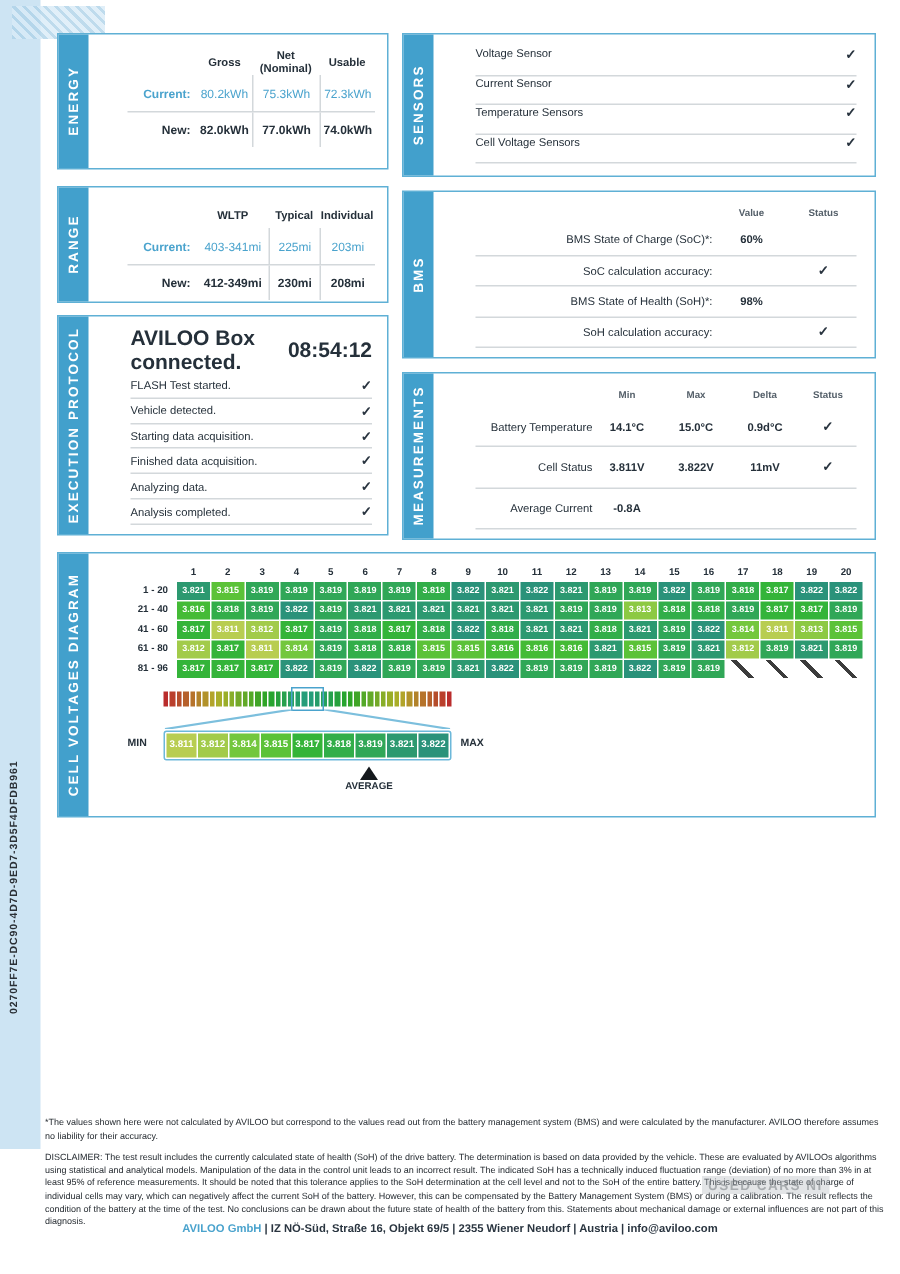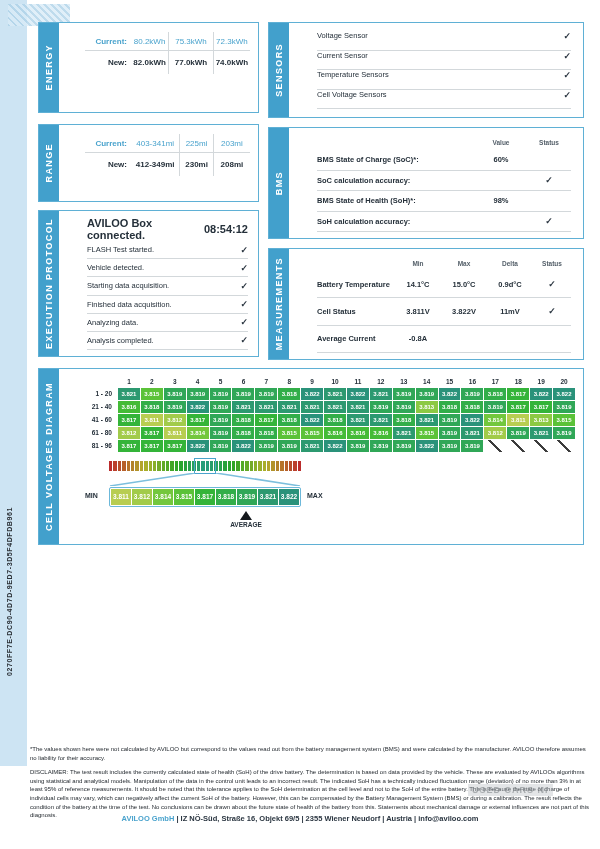--- a/index.html
+++ b/index.html
@@ -40,35 +40,35 @@
   .mt-label{justify-content:flex-end;padding-right:4px;font-weight:bold}
   .row-current .mt-cell{color:var(--blue)}
   .row-new .mt-cell{color:var(--dark);font-weight:bold}
   .row-new{border-top:1px solid var(--sep)}
   .mt-row:not(.mt-hdr) .mt-cell.vsep{border-left:1px solid var(--sep)}
 
   
   .proto-list{position:absolute;left:28px;right:10px;top:6px;bottom:6px;display:flex;flex-direction:column}
   .proto-row{flex:1;display:flex;align-items:center;justify-content:space-between;
     border-bottom:1px solid var(--sep);font-size:7.5px}
-  .proto-row.first{font-size:11px;font-weight:bold;border-bottom:none}
+  .proto-row.first{font-size:14px;font-weight:bold;border-bottom:none}
   .proto-row:last-child{border-bottom:1px solid var(--sep)}
   .check{font-size:9px;font-weight:bold;color:#2a3540}
 
   
   .sensor-list{position:absolute;left:28px;right:12px;top:8px;bottom:8px;display:flex;flex-direction:column}
   .sensor-row{flex:1;display:flex;align-items:flex-start;justify-content:space-between;
     border-bottom:1px solid var(--sep);font-size:7.5px}
 
   
   .stat-table{position:absolute;left:28px;right:12px;top:6px;bottom:6px;display:flex;flex-direction:column}
   .stat-hdr{display:grid;align-items:center;height:16px;font-size:6.5px;font-weight:bold;color:#55606a}
   .stat-row{flex:1;display:grid;align-items:center;border-bottom:1px solid var(--sep);font-size:7.5px}
   .stat-cell{text-align:center;font-weight:bold}
-  .stat-label{text-align:left;font-weight:bold}
+  .stat-label{text-align:right;font-weight:normal}
   .bms-cols{grid-template-columns:1fr 52px 44px}
   .meas-cols{grid-template-columns:1fr 46px 46px 46px 38px}
 
   
   .cv-grid{position:absolute;left:22px;top:8px;right:8px;display:grid;
     grid-template-columns:36px repeat(20,1fr);gap:1px}
   .cv-colhdr{font-size:6.5px;font-weight:bold;text-align:center;height:10px;line-height:10px}
   .cv-rowlabel{font-size:6.5px;font-weight:bold;text-align:right;padding-right:5px;line-height:12px}
   .cv-cell{height:12px;line-height:12px;font-size:6px;font-weight:bold;color:#fff;text-align:center}
   .cv-cell.slash{background:#fff;background-image:linear-gradient(45deg,transparent 45%,#3c3c3c 45%,#3c3c3c 55%,transparent 55%)}
@@ -101,20 +101,26 @@
     <div class="doc-id">0270FF7E-DC90-4D7D-9ED7-3D5F4DFDB961</div>
   </div>
   <div class="corner-deco"></div>
 
   <section class="panel" id="p-energy">
     <div class="vlabel">
         <span>ENERGY</span>
       </div>
     <div class="panel-body">
         <div class="mini-table" id="energy-table">
+          <div class="mt-row mt-hdr" style="grid-template-columns: 46px 1fr 1.2fr 1fr;">
+            <div class="mt-cell"></div>
+            <div class="mt-cell">Gross</div>
+            <div class="mt-cell">Net (Nominal)</div>
+            <div class="mt-cell">Usable</div>
+          </div>
           <div class="mt-row row-current" style="grid-template-columns: 46px 1fr 1.2fr 1fr;">
             <div class="mt-cell mt-label">Current:</div>
             <div class="mt-cell">80.2kWh</div>
             <div class="mt-cell vsep">75.3kWh</div>
             <div class="mt-cell vsep">72.3kWh</div>
           </div>
           <div class="mt-row row-new" style="grid-template-columns: 46px 1fr 1.2fr 1fr;">
             <div class="mt-cell mt-label">New:</div>
             <div class="mt-cell">82.0kWh</div>
             <div class="mt-cell vsep">77.0kWh</div>
@@ -123,20 +129,26 @@
         </div>
       </div>
   </section>
 
   <section class="panel" id="p-range">
     <div class="vlabel">
         <span>RANGE</span>
       </div>
     <div class="panel-body">
         <div class="mini-table" id="range-table">
+          <div class="mt-row mt-hdr" style="grid-template-columns: 46px 1.3fr 0.9fr 1fr;">
+            <div class="mt-cell"></div>
+            <div class="mt-cell">WLTP</div>
+            <div class="mt-cell">Typical</div>
+            <div class="mt-cell">Individual</div>
+          </div>
           <div class="mt-row row-current" style="grid-template-columns: 46px 1.3fr 0.9fr 1fr;">
             <div class="mt-cell mt-label">Current:</div>
             <div class="mt-cell">403-341mi</div>
             <div class="mt-cell vsep">225mi</div>
             <div class="mt-cell vsep">203mi</div>
           </div>
           <div class="mt-row row-new" style="grid-template-columns: 46px 1.3fr 0.9fr 1fr;">
             <div class="mt-cell mt-label">New:</div>
             <div class="mt-cell">412-349mi</div>
             <div class="mt-cell vsep">230mi</div>

